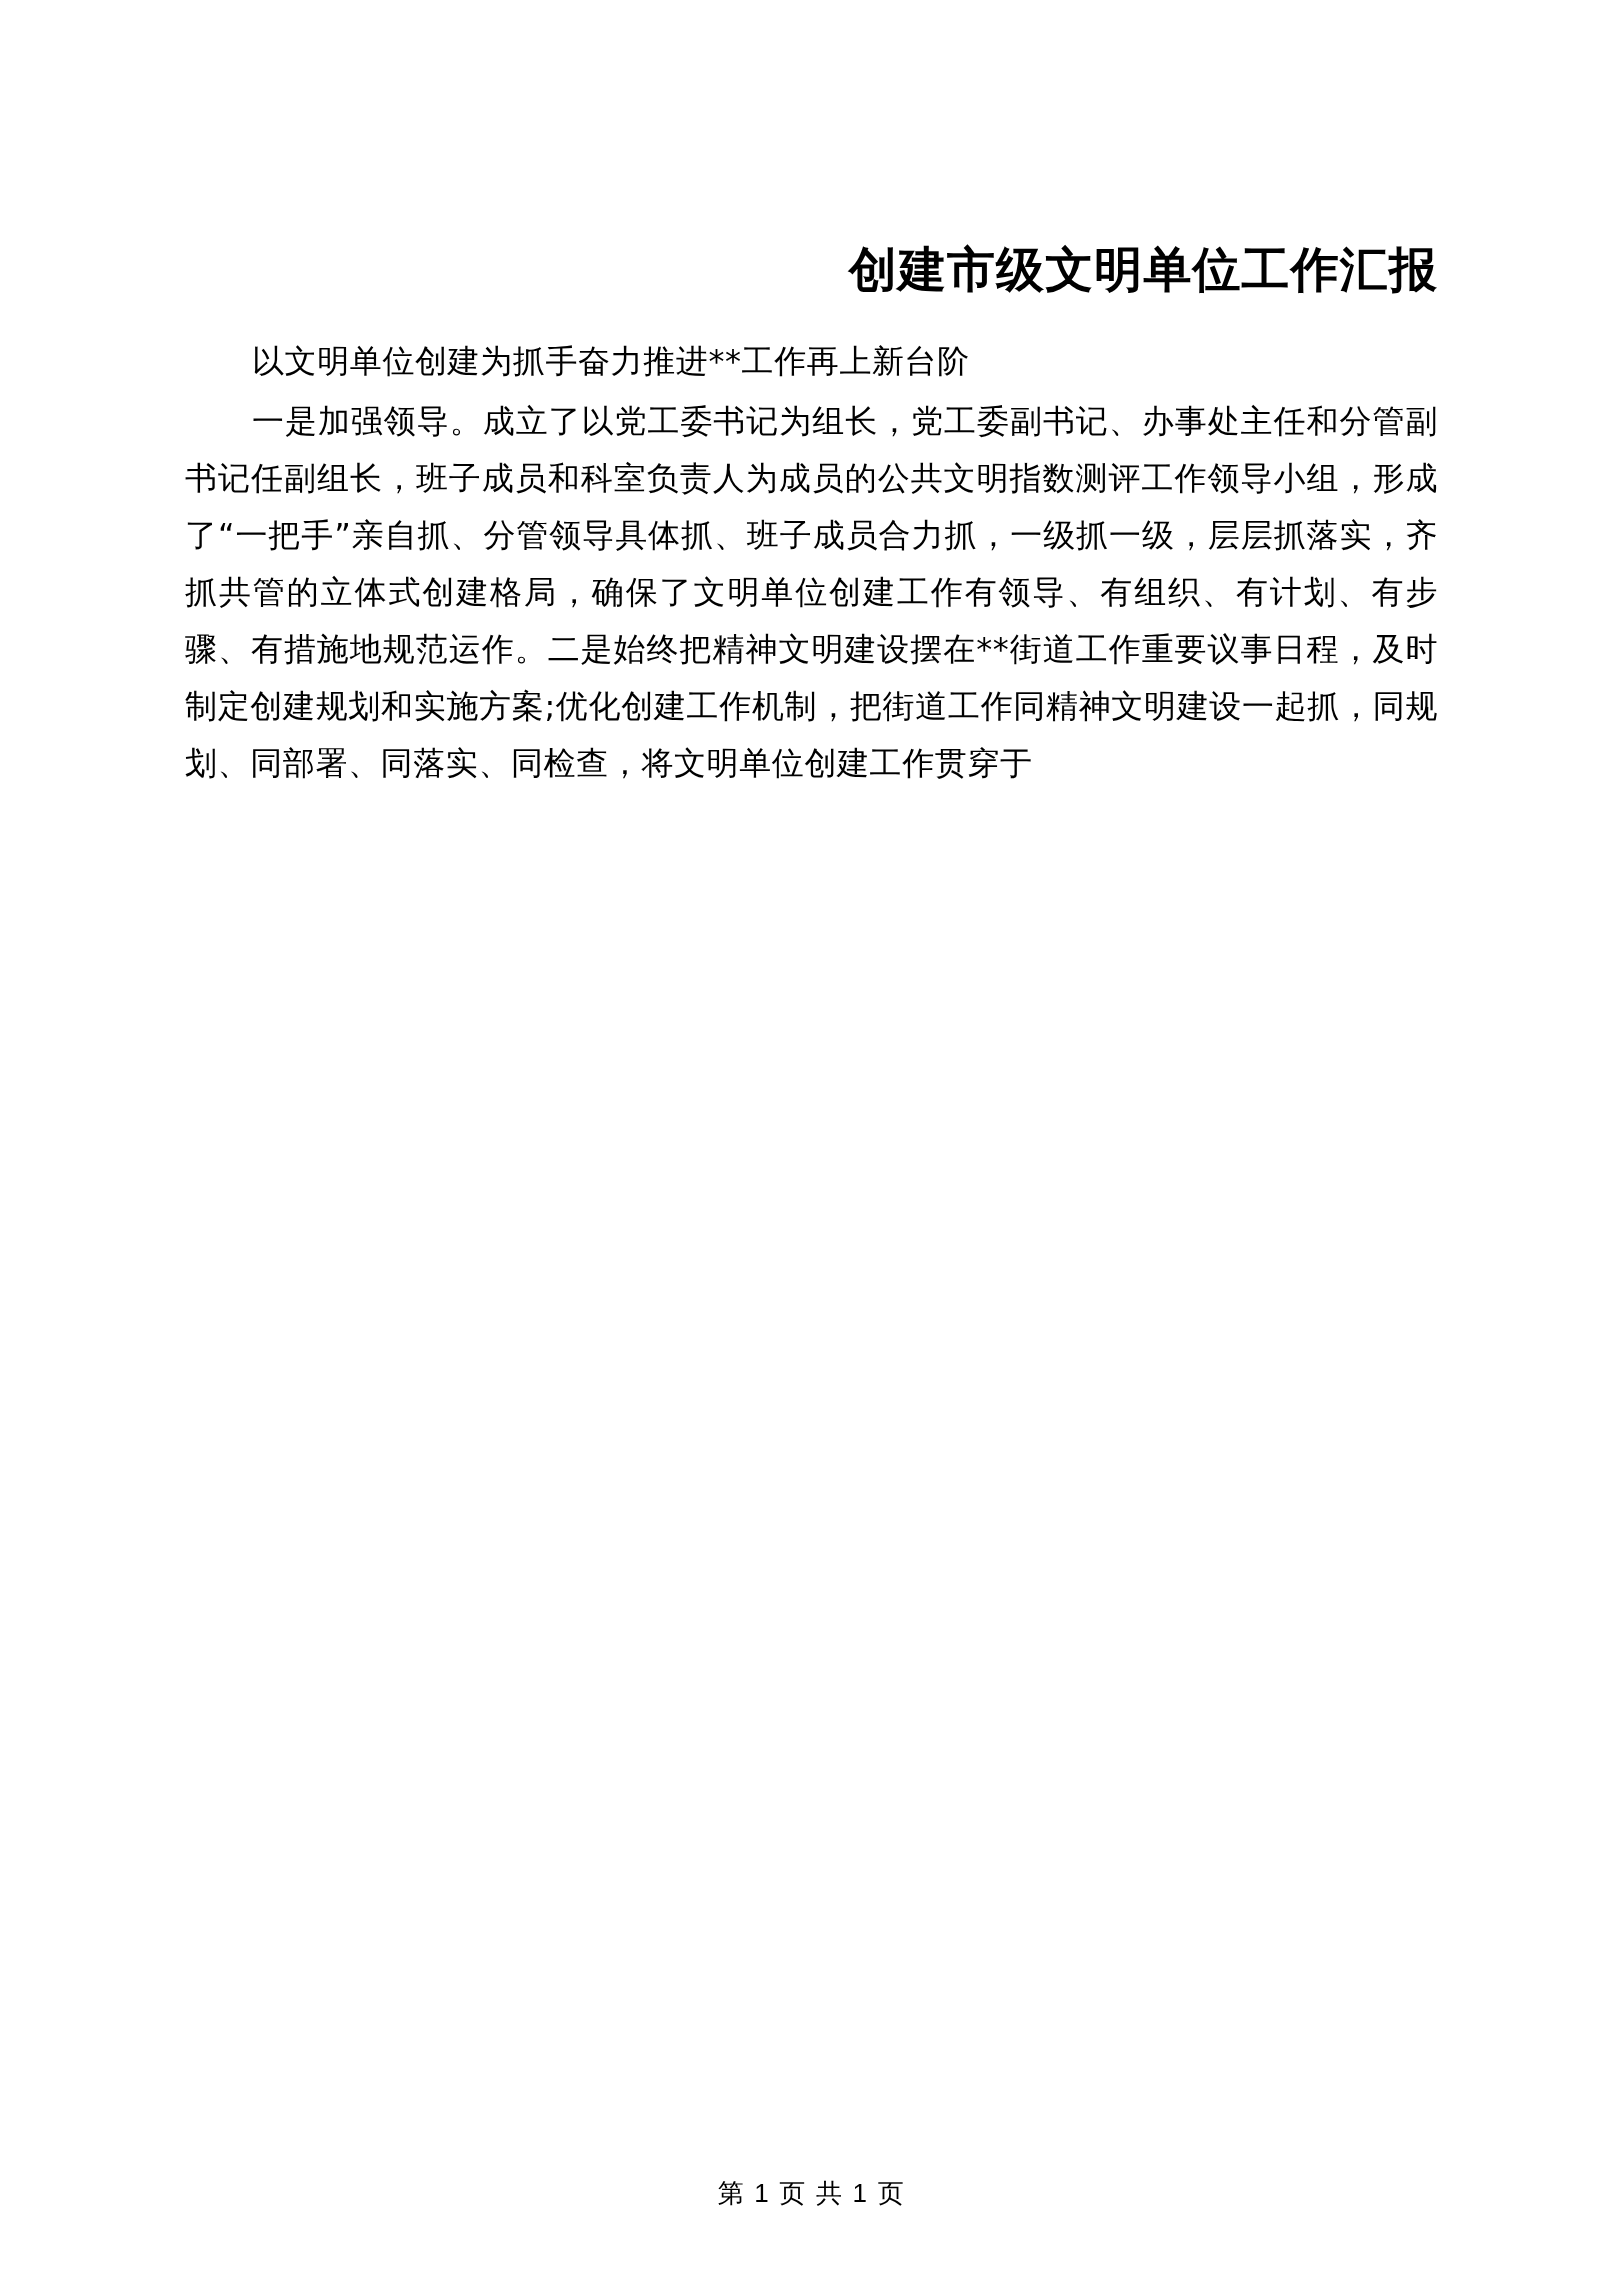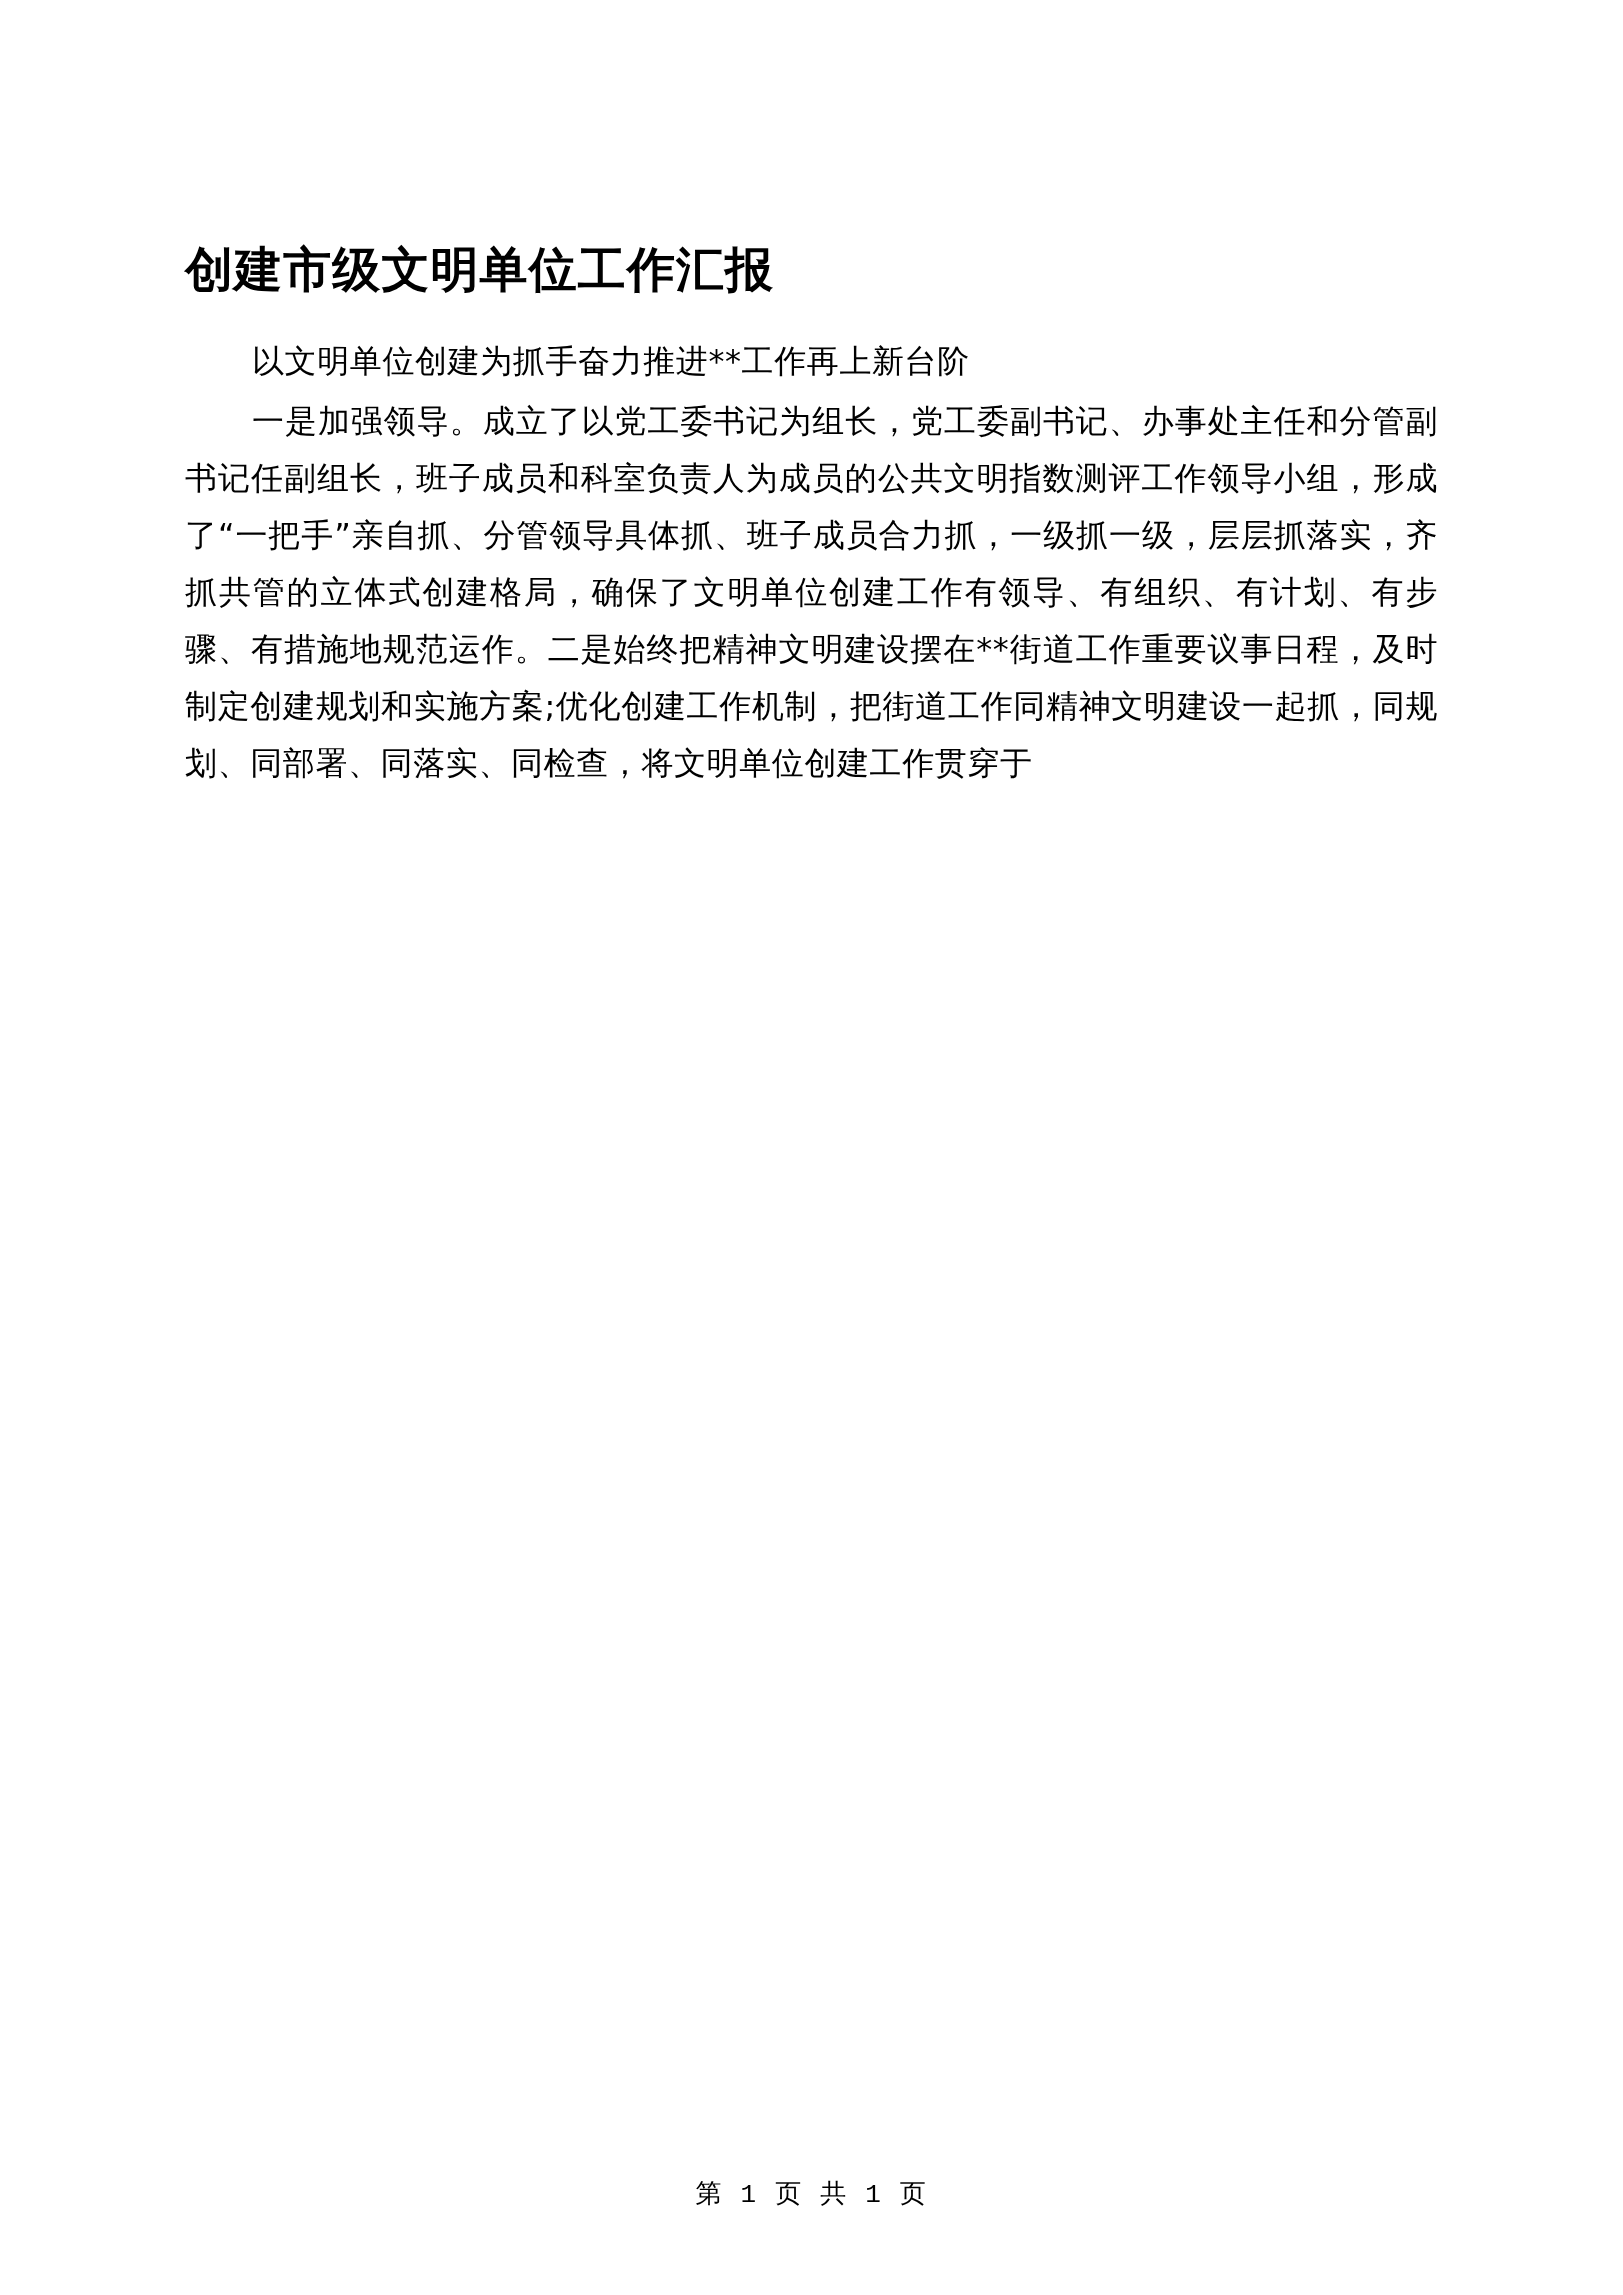--- a/index.html
+++ b/index.html
@@ -13,21 +13,21 @@
   .page {
     position: relative;
     width: 1623px;
     height: 2295px;
     background: #ffffff;
     box-sizing: border-box;
     padding: 241px 185px 0 185px;
     overflow: hidden;
   }
   .doc-title {
-    text-align: left;
+    text-align: right;
     font-family: "DejaVu Sans", "Liberation Sans", sans-serif;
     font-weight: bold;
     font-size: 48px;
     line-height: 1.2;
     letter-spacing: 1.1px;
     color: #000000;
     margin: 0 0 34px 0;
   }
   .body-block {
     font-size: 34px;
@@ -47,21 +47,21 @@
   }
   .p.serif {
     font-family: "Liberation Serif", "DejaVu Serif", serif;
   }
   .footer {
     position: absolute;
     left: 0;
     right: 0;
     bottom: 84px;
     text-align: center;
-    font-family: Liberation Mono, monospace;
+    font-family: Liberation Sans, sans-serif;
     font-size: 26px;
     color: #000000;
     letter-spacing: 1.7px;
   }
 </style>
 </head>
 <body>
 
 <div class="page">
 

